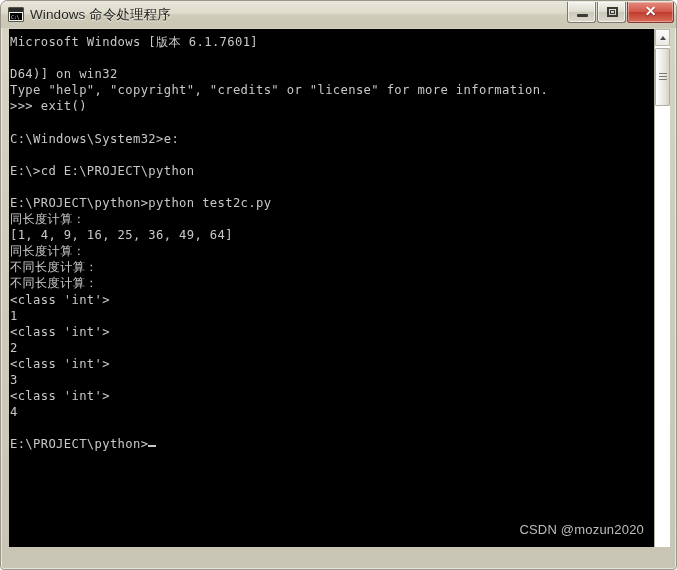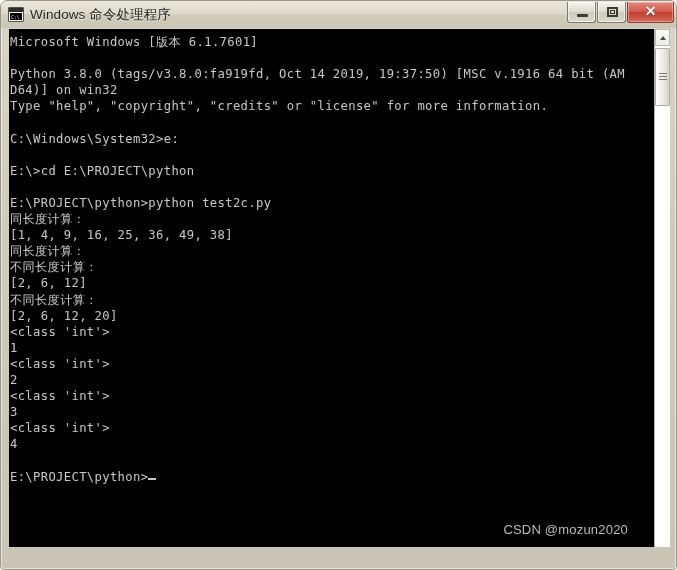--- a/index.html
+++ b/index.html
@@ -246,21 +246,21 @@
   .sb-grip i {
     display: block;
     height: 1px;
     margin-bottom: 2px;
     background: #7d7b71;
   }
 
   
   .watermark {
     position: absolute;
-    right: 42px;
+    right: 26px;
     bottom: 10px;
     font-family: "Liberation Sans", sans-serif;
     font-size: 13px;
     color: #bdbdbd;
     white-space: nowrap;
     letter-spacing: 0.2px;
   }
 </style>
 </head>
 <body>
@@ -286,36 +286,34 @@
       <div class="winbtn close">
         <span class="glyph-close">✕</span>
       </div>
     </div>
   </div>
 
   <div class="console-wrap">
     <div class="console" id="console-output">
         <div class="line">Microsoft Windows [版本 6.1.7601]</div>
         <div class="line blank"> </div>
-        <div class="line">Python 3.8.0 (tags/v3.8.0:fa919fd, Oct 14 2019, 19:37:50) [MSC v.1916 64 bit (AM</div>
         <div class="line">D64)] on win32</div>
         <div class="line">Type "help", "copyright", "credits" or "license" for more information.</div>
+        <div class="line">&gt;&gt;&gt; exit()</div>
         <div class="line blank"> </div>
         <div class="line">C:\Windows\System32&gt;e:</div>
         <div class="line blank"> </div>
         <div class="line">E:\&gt;cd E:\PROJECT\python</div>
         <div class="line blank"> </div>
         <div class="line">E:\PROJECT\python&gt;python test2c.py</div>
         <div class="line">同长度计算：</div>
-        <div class="line">[1, 4, 9, 16, 25, 36, 49, 38]</div>
+        <div class="line">[1, 4, 9, 16, 25, 36, 49, 64]</div>
         <div class="line">同长度计算：</div>
         <div class="line">不同长度计算：</div>
-        <div class="line">[2, 6, 12]</div>
         <div class="line">不同长度计算：</div>
-        <div class="line">[2, 6, 12, 20]</div>
         <div class="line">&lt;class 'int'&gt;</div>
         <div class="line">1</div>
         <div class="line">&lt;class 'int'&gt;</div>
         <div class="line">2</div>
         <div class="line">&lt;class 'int'&gt;</div>
         <div class="line">3</div>
         <div class="line">&lt;class 'int'&gt;</div>
         <div class="line">4</div>
         <div class="line blank"> </div>
         <div class="line">E:\PROJECT\python&gt;<span class="cursor"></span></div>

